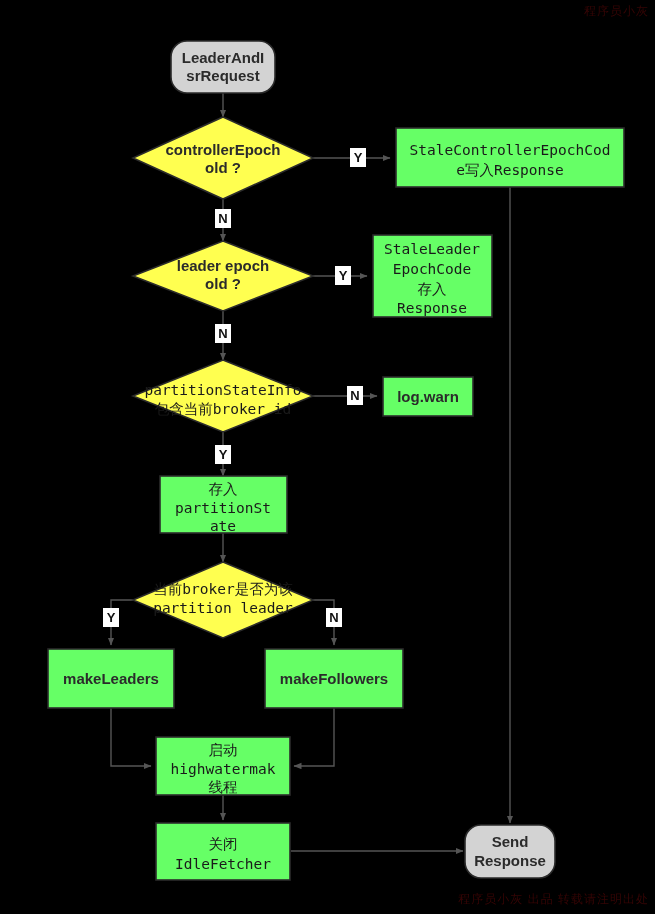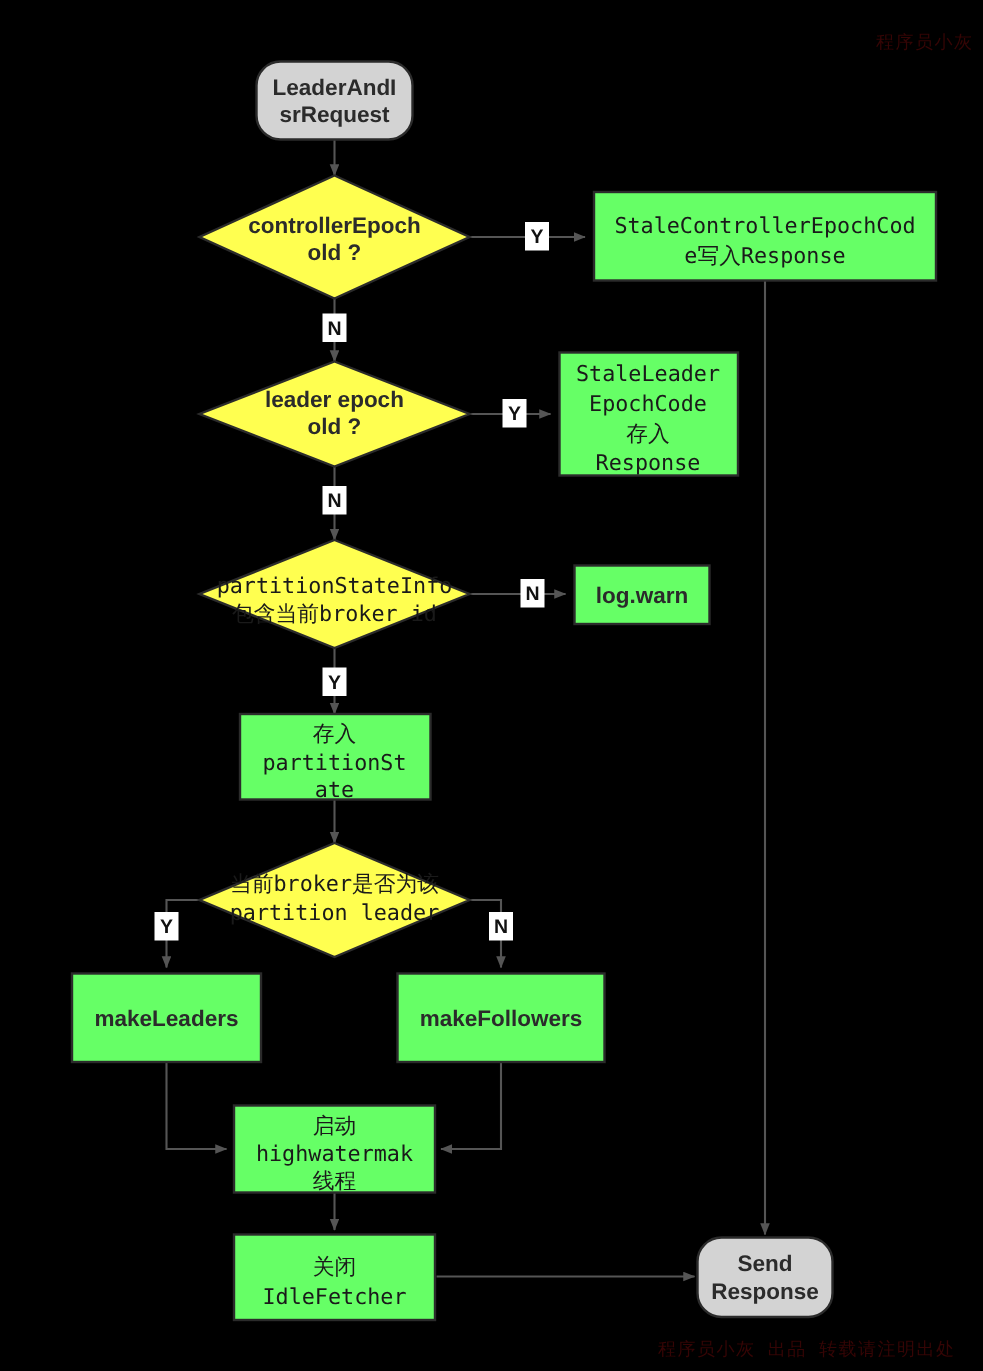--- a/index.html
+++ b/index.html
@@ -35,30 +35,29 @@
     fill: #1a1a1a;
   }
   .edge-label {
     font-family: "Liberation Sans", sans-serif;
     font-weight: bold;
     font-size: 13px;
     fill: #111111;
   }
   .watermark {
     position: absolute;
-    font-family: Liberation Mono, monospace;
+    font-family: Liberation Sans, sans-serif;
     font-size: 12px;
     color: #3a0606;
     white-space: nowrap;
     letter-spacing: 1px;
     opacity: 0.92;
-    margin-top: 17px;
   }
   #wm-top { right: 6px; top: 3px; }
-  #wm-bottom { right: 18px; bottom: 6px; }
+  #wm-bottom { right: 6px; bottom: 6px; }
 </style>
 </head>
 <body>
 
 <div id="page">
 
   <svg class="flow" viewBox="0 0 655 914">
     <defs>
       <marker id="arrow" markerWidth="9" markerHeight="9" refX="7.5" refY="3.2" orient="auto" markerUnits="userSpaceOnUse">
         <path d="M0,0 L8,3.2 L0,6.4 z" fill="#555555"></path>

